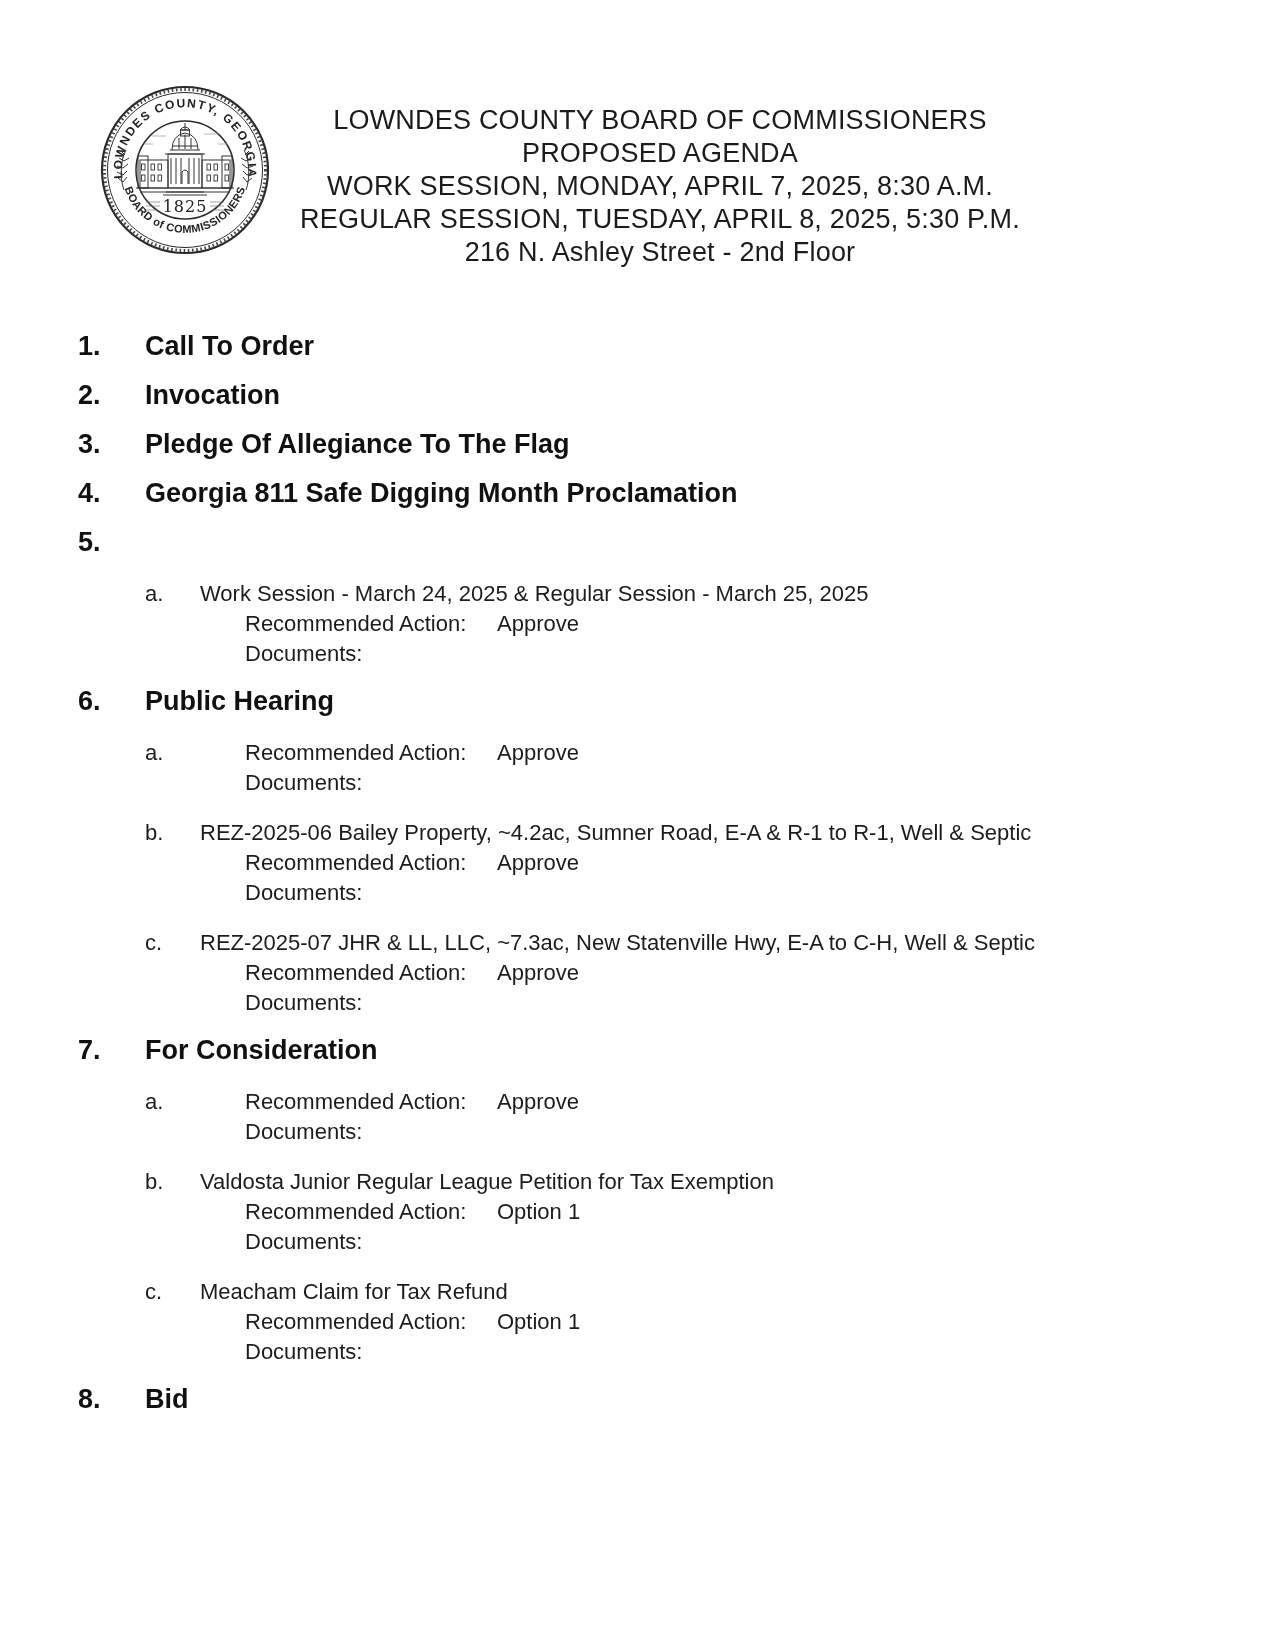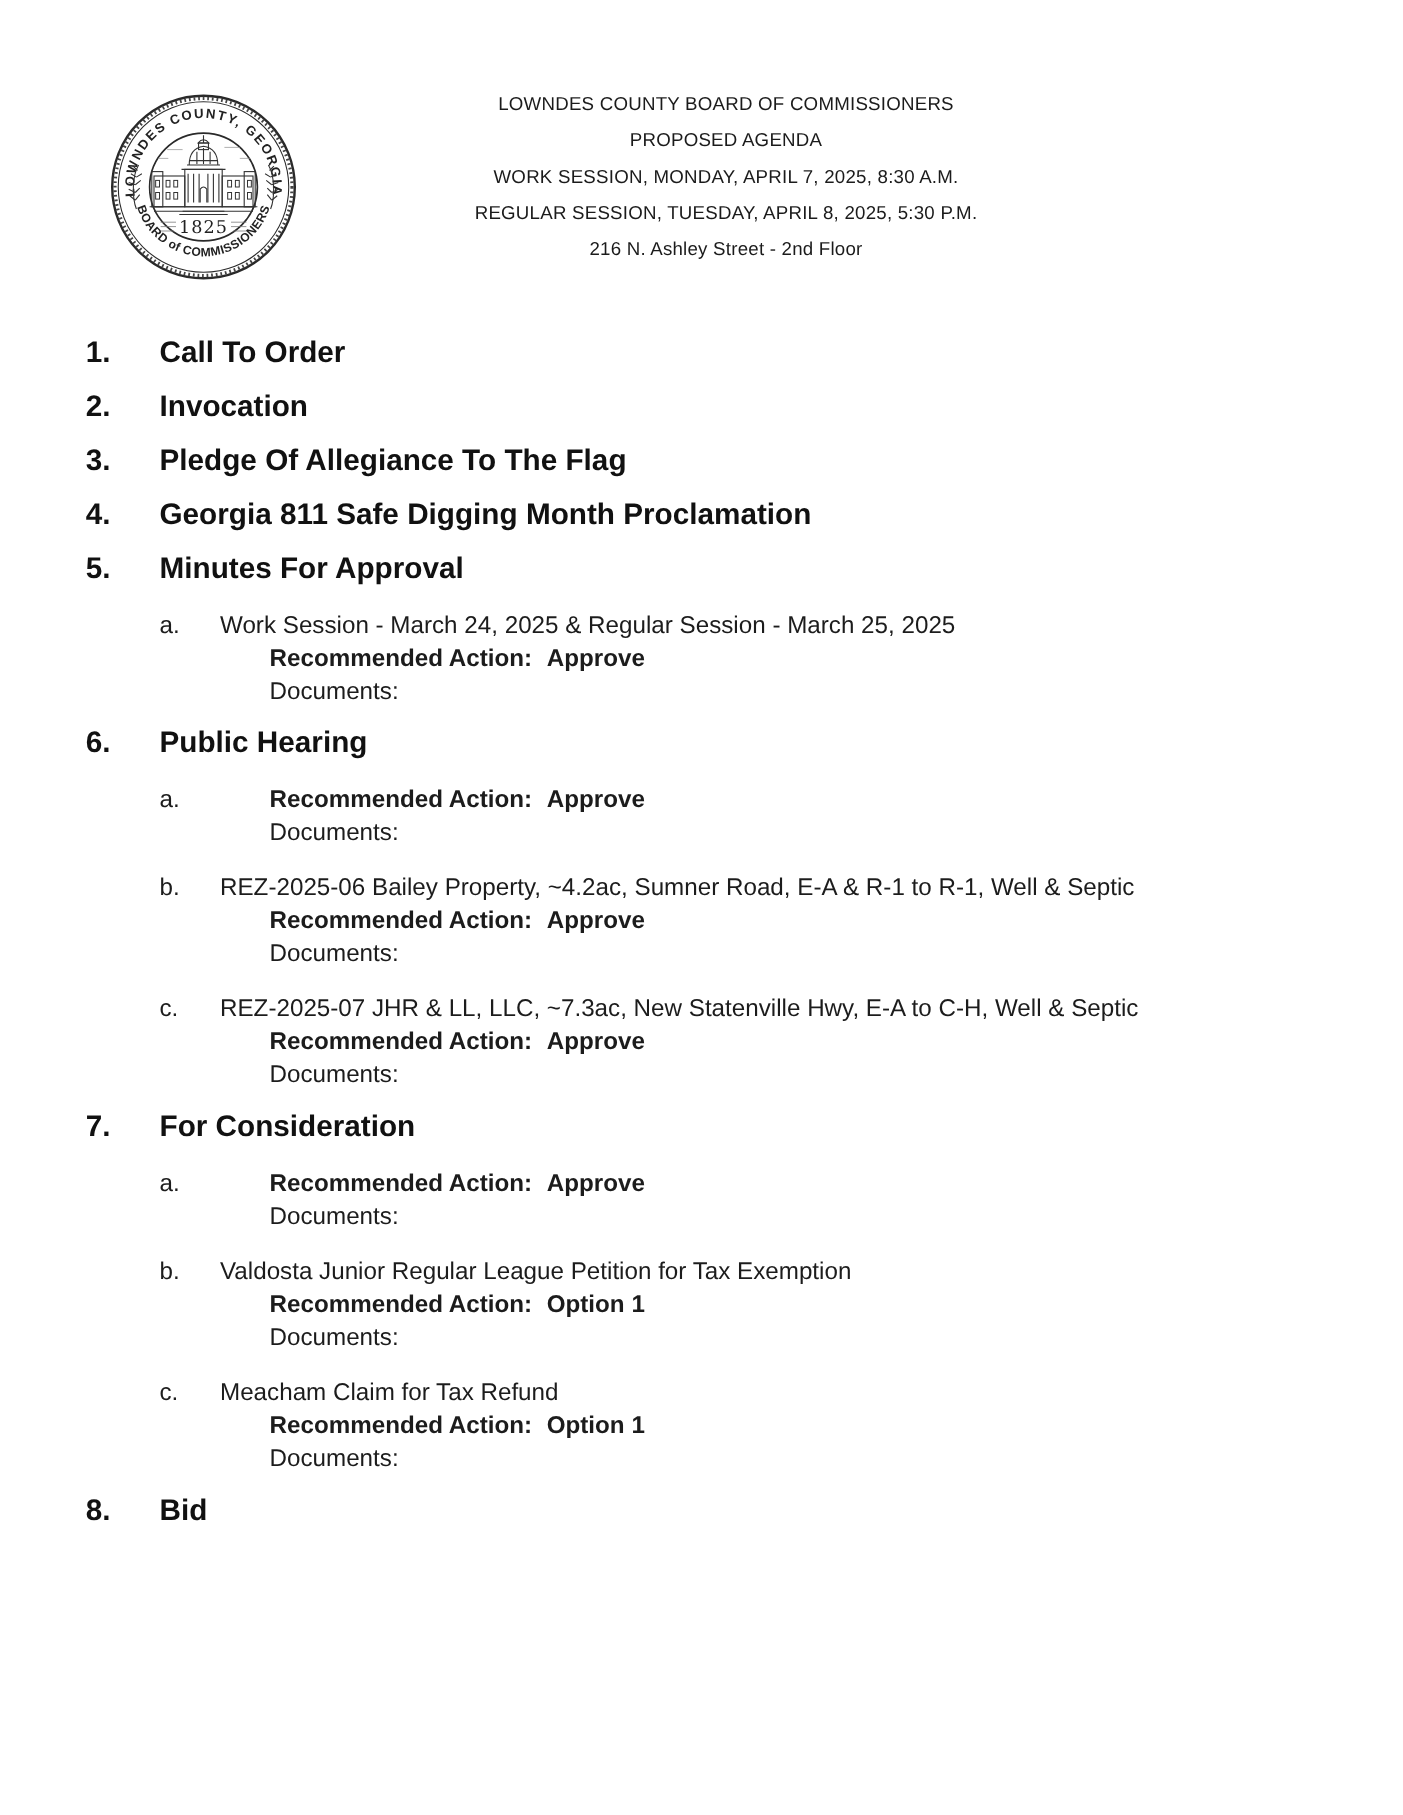--- a/index.html
+++ b/index.html
@@ -15,24 +15,24 @@
 
   
   .seal {
     position: absolute;
     left: 100px;
     top: 82px;
     width: 170px;
     height: 176px;
   }
   .header-text {
-    padding-top: 78px;
+    padding-top: 104px;
     padding-left: 45px;
     text-align: center;
-    font-size: 17px;
+    font-size: 27px;
     line-height: 33px;
     color: #1b1b1b;
     letter-spacing: 0.2px;
   }
 
   
   .agenda { padding-top: 60px; }
 
   section { margin-top: 15px; }
   .agenda > section:first-child { margin-top: 0; }
@@ -52,21 +52,21 @@
     display: flex;
     margin-top: 20px;
     padding-left: 145px;
     font-size: 22px;
     line-height: 30px;
   }
   .sub-letter { flex: 0 0 55px; }
   .sub-body { flex: 0 1 auto; max-width: 1058px; }
   .sub-text { max-width: 1058px; }
 
-  .ra-line { display: flex; padding-left: 45px; font-weight: bold; }
+  .ra-line { display: flex; padding-left: 45px; }
   .ra-label { min-width: 252px; }
   .doc-line { padding-left: 45px; }
 
   
   .seal-arc-top { font-size: 12px; font-weight: bold; letter-spacing: 1.6px; fill: #222; }
   .seal-arc-bottom { font-size: 11px; font-weight: bold; letter-spacing: 0.4px; fill: #222; }
   .seal-year { font-family: "DejaVu Serif", serif; font-size: 16px; letter-spacing: 1px; fill: #222; }
 </style>
 </head>
 <body>
@@ -188,21 +188,20 @@
     <section>
       <div class="sec-row">
         <span class="sec-num">4.</span>
         <span class="sec-title">Georgia 811 Safe Digging Month Proclamation</span>
       </div>
     </section>
 
     <section>
       <div class="sec-row">
         <span class="sec-num">5.</span>
-        <span class="sec-title">Minutes For Approval</span>
       </div>
       <div class="sub-item">
         <span class="sub-letter">a.</span>
         <div class="sub-body">
           <div class="sub-text">Work Session - March 24, 2025 &amp; Regular Session - March 25, 2025</div>
           <div class="ra-line">
             <span class="ra-label">Recommended Action:</span>
             <span class="ra-value">Approve</span>
           </div>
           <div class="doc-line">Documents:</div>

